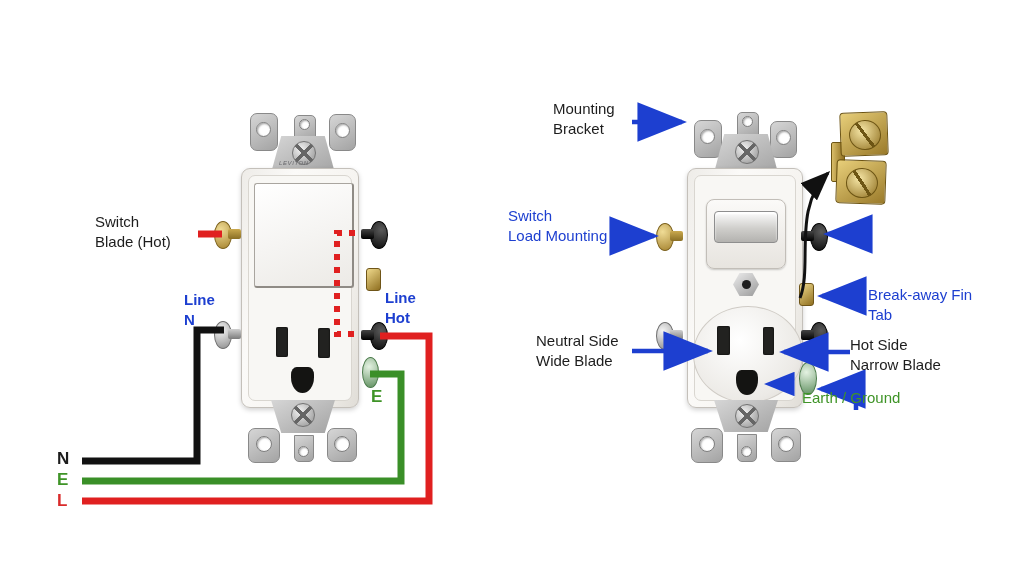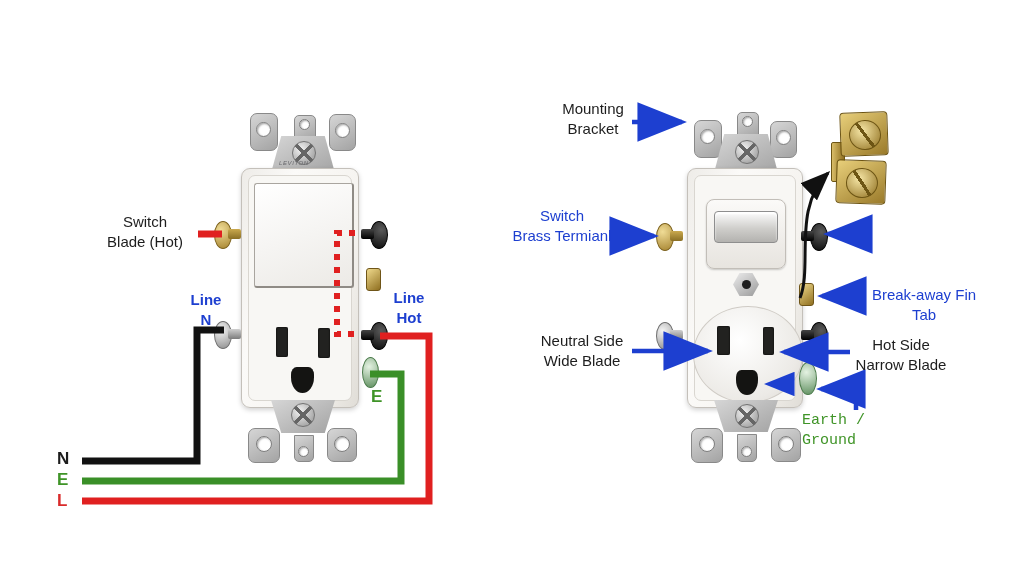--- a/index.html
+++ b/index.html
@@ -1,21 +1,21 @@
 <!DOCTYPE html>
 <html><head>
 <meta charset="utf-8">
 <style>
   html,body{margin:0;padding:0;background:#ffffff;}
   .stage{position:relative;width:1024px;height:576px;background:#ffffff;overflow:hidden;
          font-family:"Liberation Sans",sans-serif;}
   
   .lbl{position:absolute;z-index:6;font-size:15px;line-height:20px;}
   .lbl .ln{display:block;}
-  .center{text-align:center;}
+  .center{}
   .blk{color:#1d1d1d;}
   .blu{color:#1d3fd0;}
   .grn{color:#3f9427;}
   .red{color:#d92b2b;}
   .bold{font-weight:bold;}
   .title{position:absolute;z-index:6;font-size:18px;font-weight:bold;color:#d92b2b;text-align:center;}
   .wletter{position:absolute;z-index:6;font-size:17px;font-weight:bold;}
   
   .part{position:absolute;z-index:2;}
   .devbody{background:linear-gradient(105deg,#eeece8,#fbfaf8 30%,#f5f3ef 72%,#e0ddd7);
@@ -188,37 +188,37 @@
   <div class="part" style="left:831px;top:142px;width:12px;height:38px;background:linear-gradient(90deg,#d9bd68,#8f6f20);border:1px solid #6d5514;border-radius:2px;"></div>
   <div class="bblock" style="left:840px;top:112px;width:46px;height:42px;transform:rotate(-2deg);"></div>
   <div class="bblock" style="left:836px;top:160px;width:48px;height:42px;transform:rotate(2deg);"></div>
 
   <div class="lbl blk center" style="left:553px;top:99px;width:80px;">
     <span class="ln">Mounting</span>
     <span class="ln">Bracket</span>
   </div>
   <div class="lbl blu center" style="left:508px;top:206px;width:108px;">
     <span class="ln">Switch</span>
-    <span class="ln">Brass Termianl</span>
+    <span class="ln">Load Mounting</span>
   </div>
   <div class="lbl blk center" style="left:853px;top:212px;width:142px;">
   </div>
   <div class="lbl blu center" style="left:868px;top:285px;width:112px;">
     <span class="ln">Break-away Fin</span>
     <span class="ln">Tab</span>
   </div>
   <div class="lbl blk center" style="left:850px;top:335px;width:102px;">
     <span class="ln">Hot Side</span>
     <span class="ln">Narrow Blade</span>
   </div>
   <div class="lbl blk center" style="left:536px;top:331px;width:92px;">
     <span class="ln">Neutral Side</span>
     <span class="ln">Wide Blade</span>
   </div>
-  <div class="lbl grn" style="left:802px;top:411px;width:120px;font-family:Liberation Mono, monospace;">Earth / Ground</div>
+  <div class="lbl grn" style="left:802px;top:388px;width:120px;">Earth / Ground</div>
 
   <svg class="overlay" width="1024" height="576" viewBox="0 0 1024 576">
     <defs>
       <marker id="aBlue" viewBox="0 0 10 8" refX="9" refY="4" markerWidth="11" markerHeight="9" orient="auto">
         <path d="M0,0 L10,4 L0,8 z" fill="#1d3fd0"></path>
       </marker>
       <marker id="aBlueS" viewBox="0 0 10 8" refX="9" refY="4" markerWidth="9" markerHeight="7" orient="auto">
         <path d="M0,0 L10,4 L0,8 z" fill="#1d3fd0"></path>
       </marker>
       <marker id="aBlack" viewBox="0 0 10 8" refX="9" refY="4" markerWidth="10" markerHeight="8" orient="auto">

